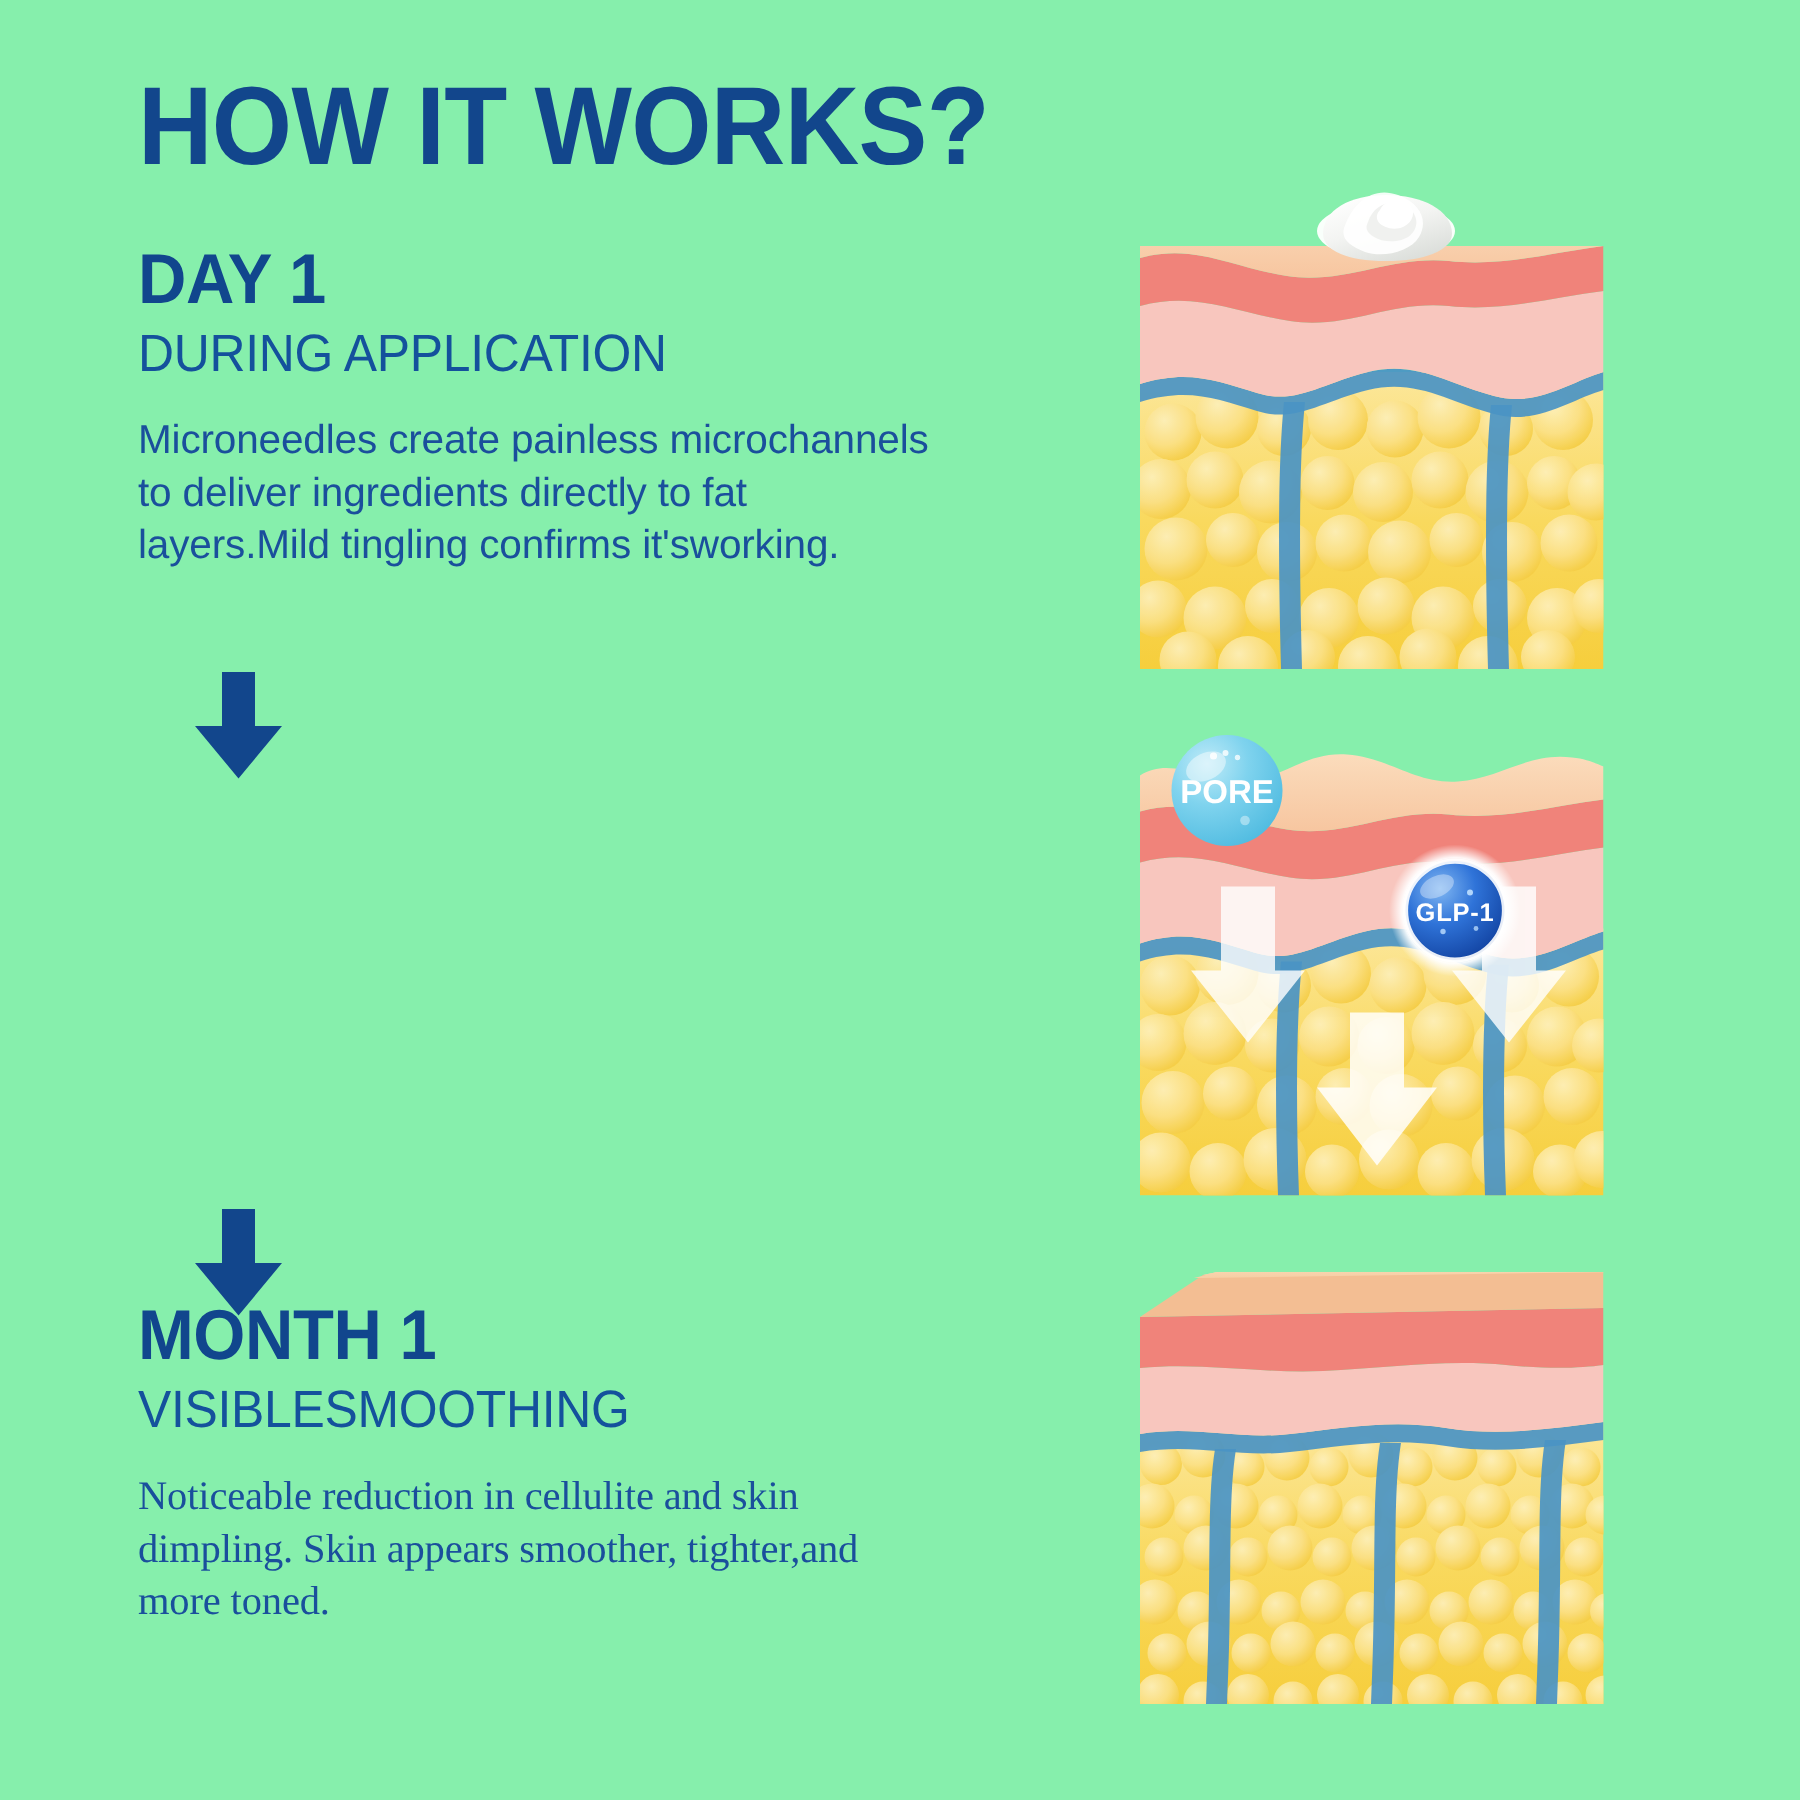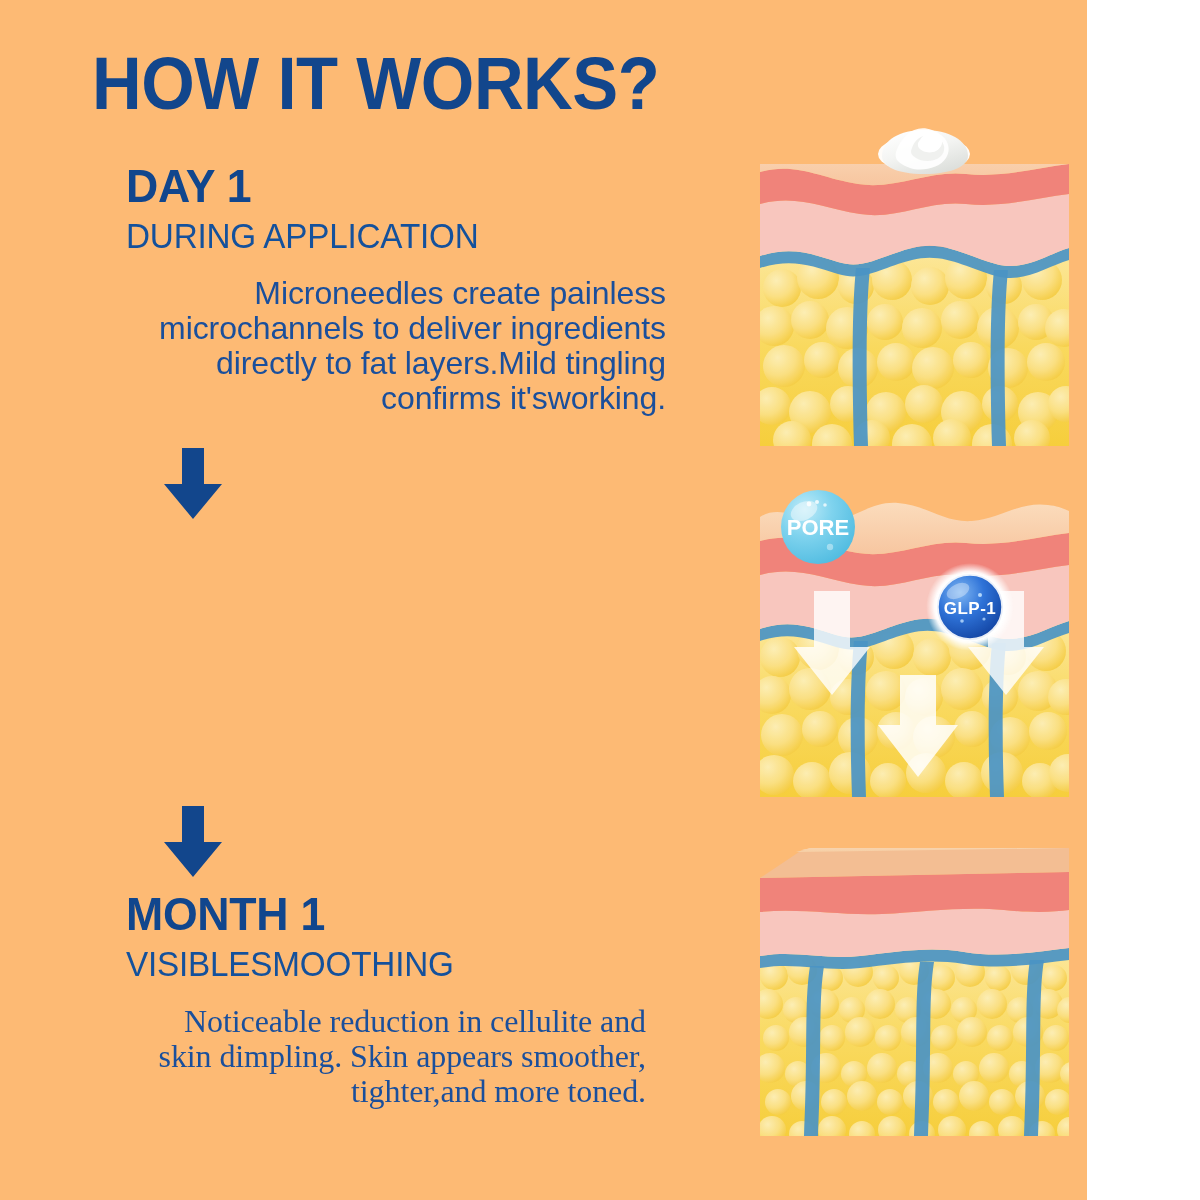--- a/index.html
+++ b/index.html
@@ -9,23 +9,23 @@
   }
   body {
     width: 1200px;
     height: 1200px;
     font-family: "Liberation Sans", sans-serif;
     overflow: hidden;
     position: relative;
   }
   .page {
     position: relative;
-    width: 1087px;
+    width: 1200px;
     height: 1200px;
-    background: #fdba74;
+    background: #86efac;
   }
 
   
   .page-title {
     position: absolute;
     left: 92px;
     top: 44px;
     font-size: 74px;
     line-height: 80px;
     font-weight: 700;
@@ -36,30 +36,29 @@
     white-space: nowrap;
   }
 
   
   .left-col {
     position: absolute;
     left: 0;
     top: 0;
     width: 720px;
     height: 1200px;
-    margin-left: 34px;
   }
   .step {
     position: absolute;
     left: 92px;
     width: 600px;
   }
   .step-1 { top: 160px; }
   .step-2 { top: 518px; }
-  .step-3 { top: 888px; }
+  .step-3 { top: 864px; }
 
   .step-title {
     font-size: 47px;
     line-height: 52px;
     font-weight: 700;
     color: #11468D;
     letter-spacing: -0.3px;
     transform: scaleX(0.95);
     transform-origin: left top;
     white-space: nowrap;
@@ -69,28 +68,27 @@
     line-height: 44px;
     font-weight: 400;
     color: #14519C;
     letter-spacing: -0.2px;
     transform: scaleX(0.95);
     transform-origin: left top;
     white-space: nowrap;
     margin-top: 2px;
   }
   .step-body {
-    font-size: 32px;
+    font-size: 27px;
     line-height: 35px;
     font-weight: 400;
     color: #1A4F9C;
     margin-top: 18px;
     letter-spacing: -0.1px;
     max-width: 540px;
-    text-align: right;
   }
   .step-2 .step-body { max-width: 500px; }
   .step-3 .step-body { max-width: 520px; font-family: Liberation Serif, serif; }
 
   
   .down-arrow {
     position: absolute;
     left: 128px;
     width: 62px;
     height: 72px;

